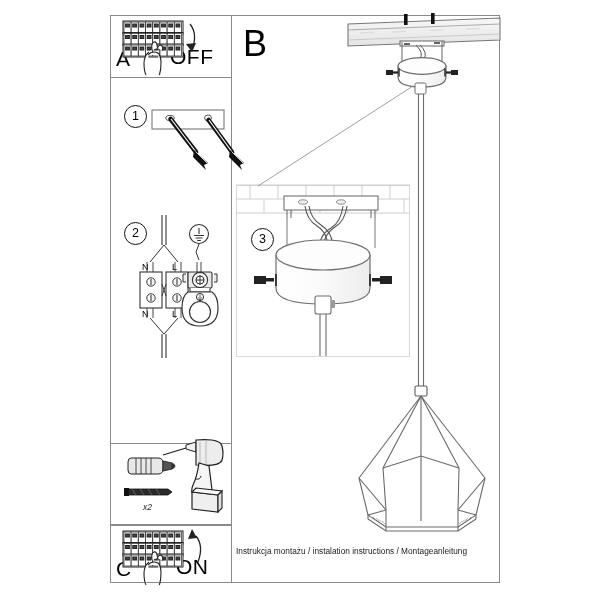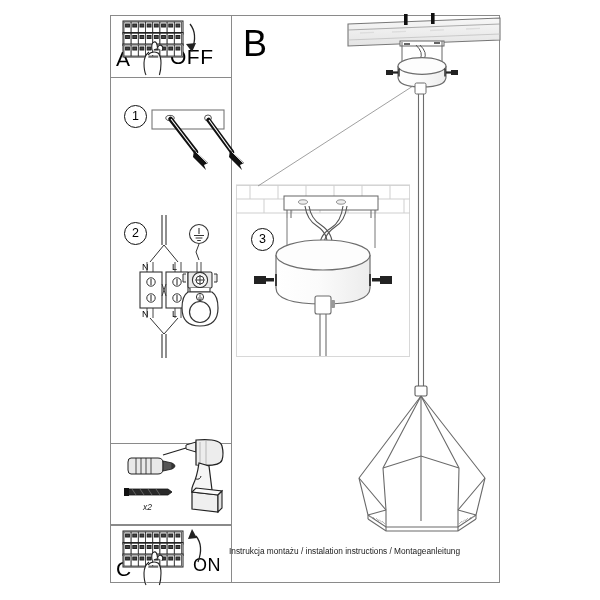--- a/index.html
+++ b/index.html
@@ -7,28 +7,28 @@
        font-family:"Liberation Sans", sans-serif;color:#000;}
   #sheet{position:relative;width:600px;height:600px;}
   .frame{position:absolute;box-sizing:border-box;border:1.4px solid #8a8a8a;}
   .svgabs{position:absolute;left:0;top:0;width:600px;height:600px;
           pointer-events:none;}
   .lbl{position:absolute;font-family:"Liberation Sans",sans-serif;
        line-height:1;white-space:pre;}
   .lbl-A{left:116px;top:48px;font-size:21px;}
   .lbl-OFF{left:170px;top:46px;font-size:21px;letter-spacing:.5px;}
   .lbl-C{left:116px;top:558px;font-size:21px;}
-  .lbl-ON{left:176px;top:556px;font-size:18px;letter-spacing:.5px;margin-left:17px;}
+  .lbl-ON{left:176px;top:556px;font-size:21px;letter-spacing:.5px;}
   .lbl-B{left:243px;top:26px;font-size:36px;font-weight:400;}
   .lbl-x2{left:143px;top:479px;font-size:8.5px;font-style:italic;color:#222;margin-top:24px;}
   .lbl-N1{left:142px;top:263px;font-size:9px;}
   .lbl-L1{left:172px;top:263px;font-size:9px;}
   .lbl-N2{left:142px;top:310px;font-size:9px;}
   .lbl-L2{left:172px;top:310px;font-size:9px;}
-  .caption{position:absolute;left:229px;top:545px;font-size:8.3px;
+  .caption{position:absolute;left:236px;top:545px;font-size:8.3px;
            line-height:13px;color:#1a1a1a;}
   .stepnum{position:absolute;width:21px;height:21px;border:1.2px solid #111;
            border-radius:50%;font-size:12.5px;text-align:center;
            line-height:20px;background:#fff;}
 </style>
 </head>
 <body>
 
 <div id="sheet">
 

